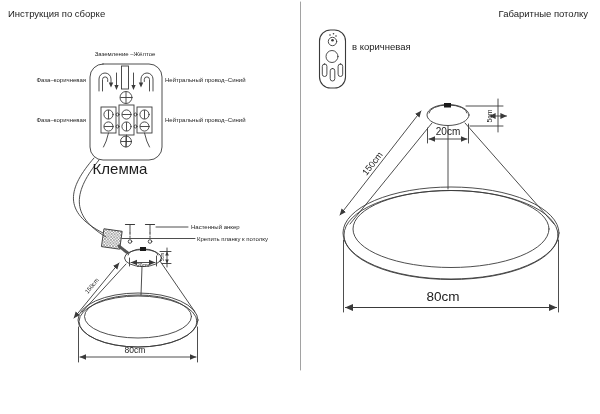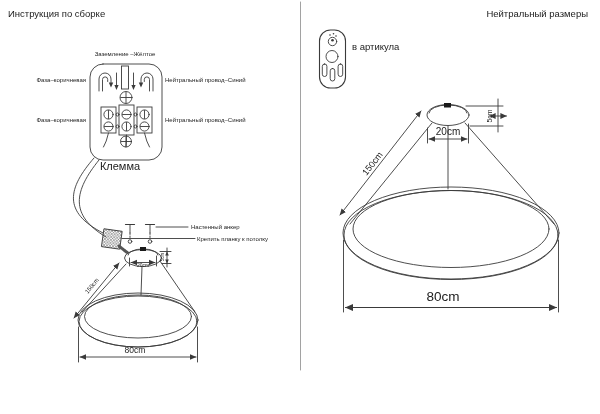--- a/index.html
+++ b/index.html
@@ -8,21 +8,21 @@
   svg{position:absolute;left:0;top:0;}
   .lbl{position:absolute;white-space:nowrap;color:#1c1c1c;line-height:1.05;}
   .t-left   {left:8px;top:9px;font-size:9.5px;}
   .t-right  {right:12px;top:9px;font-size:9.5px;}
   .included {left:352px;top:42px;font-size:9.5px;}
   .ground   {left:125px;top:51px;font-size:6px;transform:translateX(-50%);}
   .phase1   {right:514px;top:77px;font-size:6px;}
   .phase2   {right:514px;top:117px;font-size:6px;}
   .neutral1 {left:165px;top:77px;font-size:6px;}
   .neutral2 {left:165px;top:117px;font-size:6px;}
-  .klemma   {left:120px;top:161px;font-size:11px;transform:translateX(-50%);}
+  .klemma   {left:120px;top:161px;font-size:15px;transform:translateX(-50%);}
   .anchor   {left:191px;top:223.5px;font-size:6px;}
   .bar      {left:197px;top:235.5px;font-size:6px;}
   .l20      {left:143px;top:263px;font-size:5px;transform:translateX(-50%);}
   .l5       {left:163px;top:257px;font-size:4.5px;transform:translate(-50%,-50%) rotate(-90deg);}
   .l150     {left:92px;top:286px;font-size:6px;transform:translate(-50%,-50%) rotate(-50deg);}
   .l80      {left:135px;top:346px;font-size:8.5px;transform:translateX(-50%);}
   .r20      {left:448px;top:127px;font-size:10px;transform:translateX(-50%);}
   .r5       {left:490px;top:116px;font-size:7px;transform:translate(-50%,-50%) rotate(-90deg);}
   .r150     {left:373px;top:164px;font-size:9px;transform:translate(-50%,-50%) rotate(-52deg);}
   .r80      {left:443px;top:290px;font-size:13.5px;transform:translateX(-50%);}
@@ -197,22 +197,22 @@
     </g>
 
     <g>
       <line x1="343.5" y1="240" x2="343.5" y2="312"></line>
       <line x1="558.5" y1="240" x2="558.5" y2="312"></line>
       <line x1="345.5" y1="307.5" x2="556.5" y2="307.5" stroke-width="1.1" marker-start="url(#mB)" marker-end="url(#mA)"></line>
     </g>
   </svg>
 
   <div class="lbl t-left">Инструкция по сборке</div>
-  <div class="lbl t-right">Нейтральный размеры</div>
-  <div class="lbl included">в артикула</div>
+  <div class="lbl t-right">Габаритные потолку</div>
+  <div class="lbl included">в коричневая</div>
 
   <div class="lbl ground">Заземление –Жёлтое</div>
   <div class="lbl phase1">Фаза–коричневая</div>
   <div class="lbl phase2">Фаза–коричневая</div>
   <div class="lbl neutral1">Нейтральный провод–Синий</div>
   <div class="lbl neutral2">Нейтральный провод–Синий</div>
   <div class="lbl klemma">Клемма</div>
 
   <div class="lbl anchor">Настенный анкер</div>
   <div class="lbl bar">Крепить планку к потолку</div>

